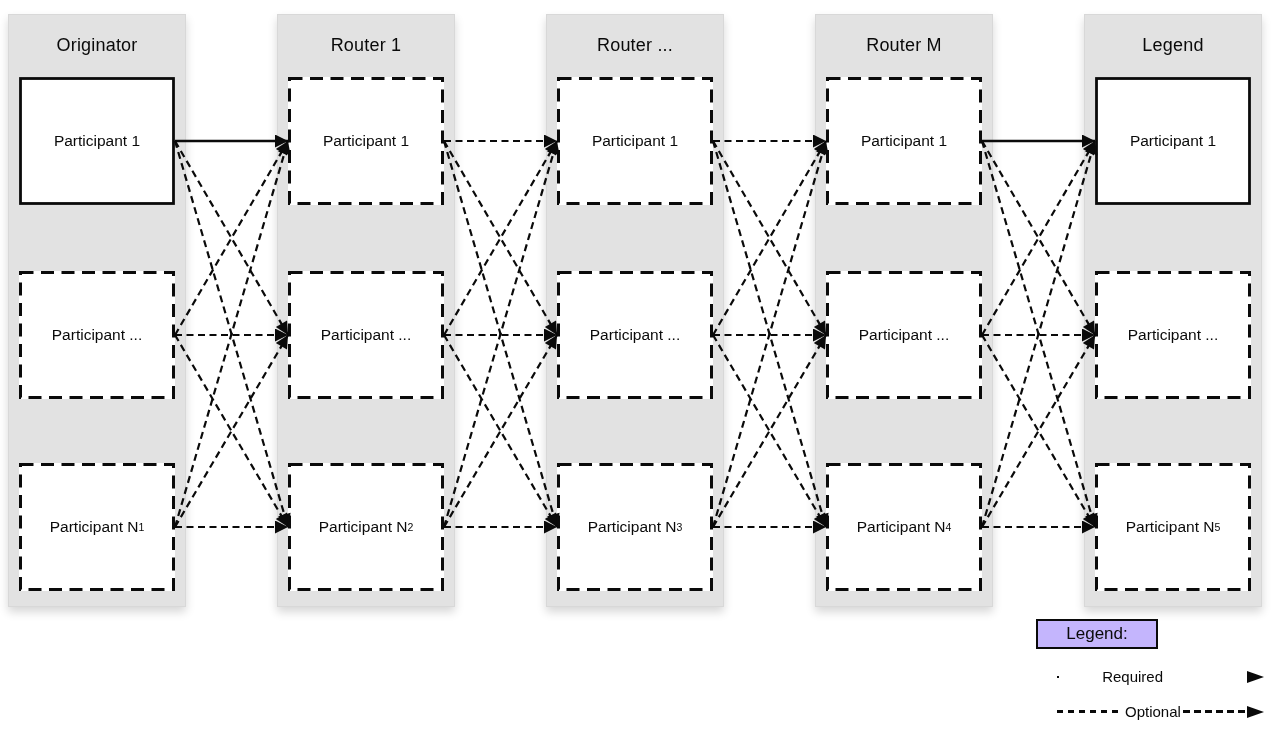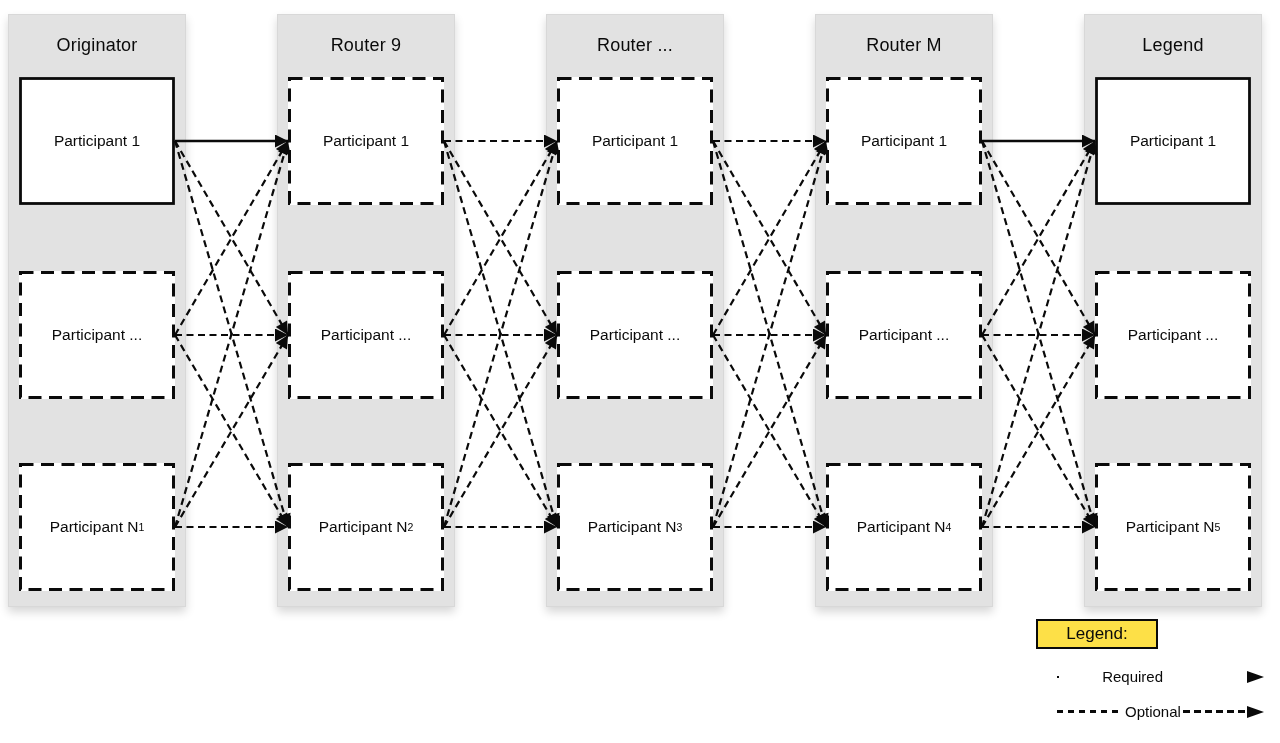--- a/index.html
+++ b/index.html
@@ -31,21 +31,21 @@
   .pbox sub{font-size:0.68em;line-height:0;}
   #overlay{position:absolute;left:0;top:0;width:1280px;height:743px;pointer-events:none;}
   .edge-optional{stroke:var(--line);stroke-width:2.2;stroke-dasharray:7 4.5;fill:none;}
   .edge-required{stroke:var(--line);stroke-width:2.6;fill:none;}
   .border-solid{fill:none;stroke:var(--line);stroke-width:2.8;}
   .border-dashed{fill:none;stroke:var(--line);stroke-width:3;stroke-dasharray:13 7.5;}
   
   #legend{position:absolute;left:1036px;top:619px;width:230px;height:116px;}
   .legend-title-box{
     position:absolute;left:0;top:0;width:122px;height:30px;
-    border:2px solid var(--line);background:#fde047;
+    border:2px solid var(--line);background:#c4b5fd;
     display:flex;align-items:center;justify-content:center;
     font-size:17px;box-sizing:border-box;
   }
   .legend-row{
     position:absolute;left:21px;width:207px;height:17px;
     display:flex;align-items:center;
   }
   .legend-row .llabel{font-size:15px;padding:0 2px;white-space:nowrap;}
   .lseg{height:0;border-top:2.6px solid var(--line);}
   .lseg.first{width:66px;}
@@ -61,21 +61,21 @@
 </style>
 </head>
 <body>
 
 <div id="canvas">
   <div id="columns">
       <div class="column" style="left: 8px; top: 14px; width: 178px; height: 593px;">
         <div class="col-header">Originator</div>
       </div>
       <div class="column" style="left: 277px; top: 14px; width: 178px; height: 593px;">
-        <div class="col-header">Router 9</div>
+        <div class="col-header">Router 1</div>
       </div>
       <div class="column" style="left: 546px; top: 14px; width: 178px; height: 593px;">
         <div class="col-header">Router ...</div>
       </div>
       <div class="column" style="left: 815px; top: 14px; width: 178px; height: 593px;">
         <div class="col-header">Router M</div>
       </div>
       <div class="column" style="left: 1084px; top: 14px; width: 178px; height: 593px;">
         <div class="col-header">Legend</div>
       </div>

